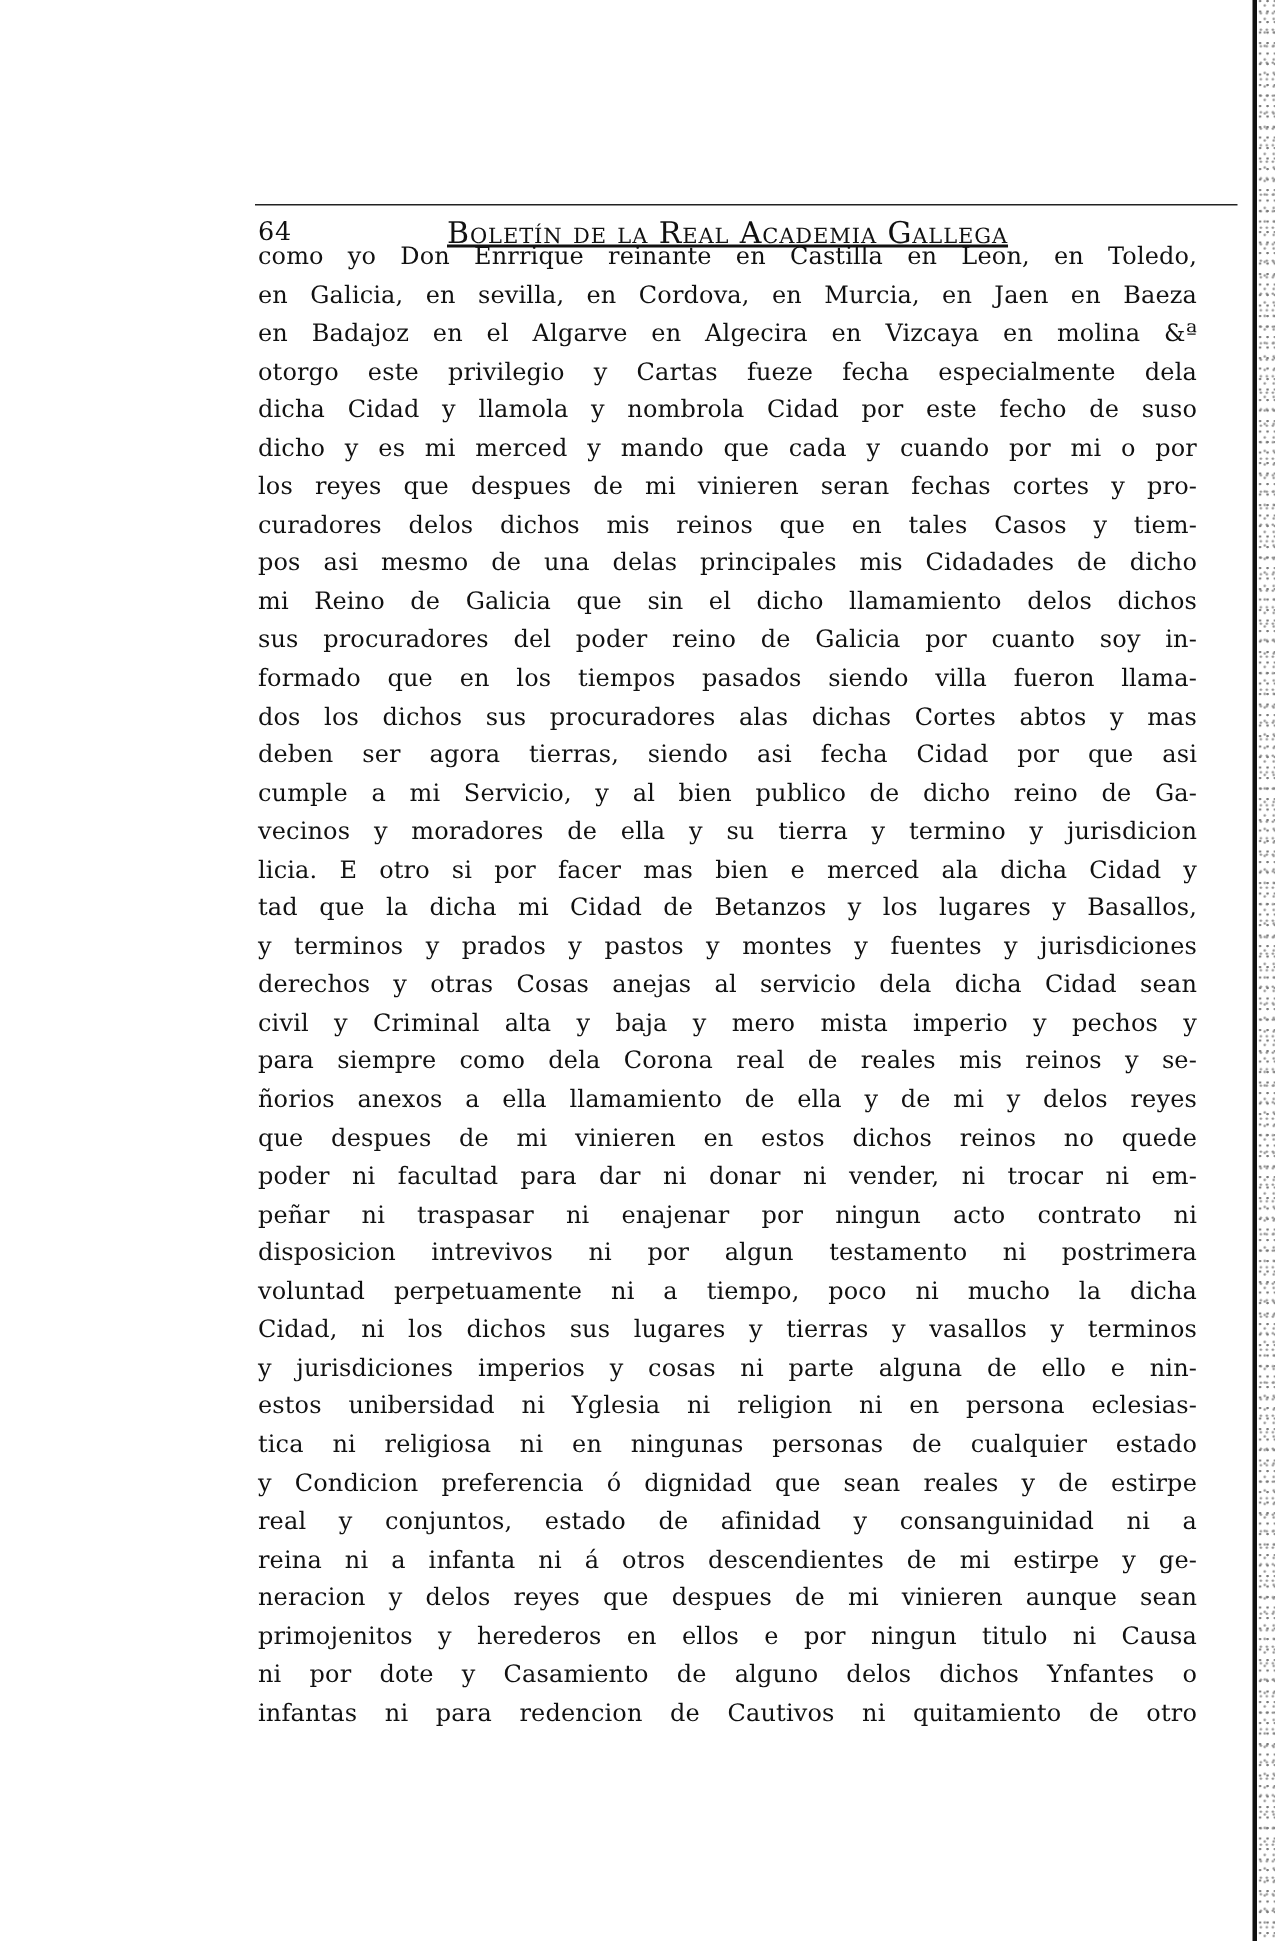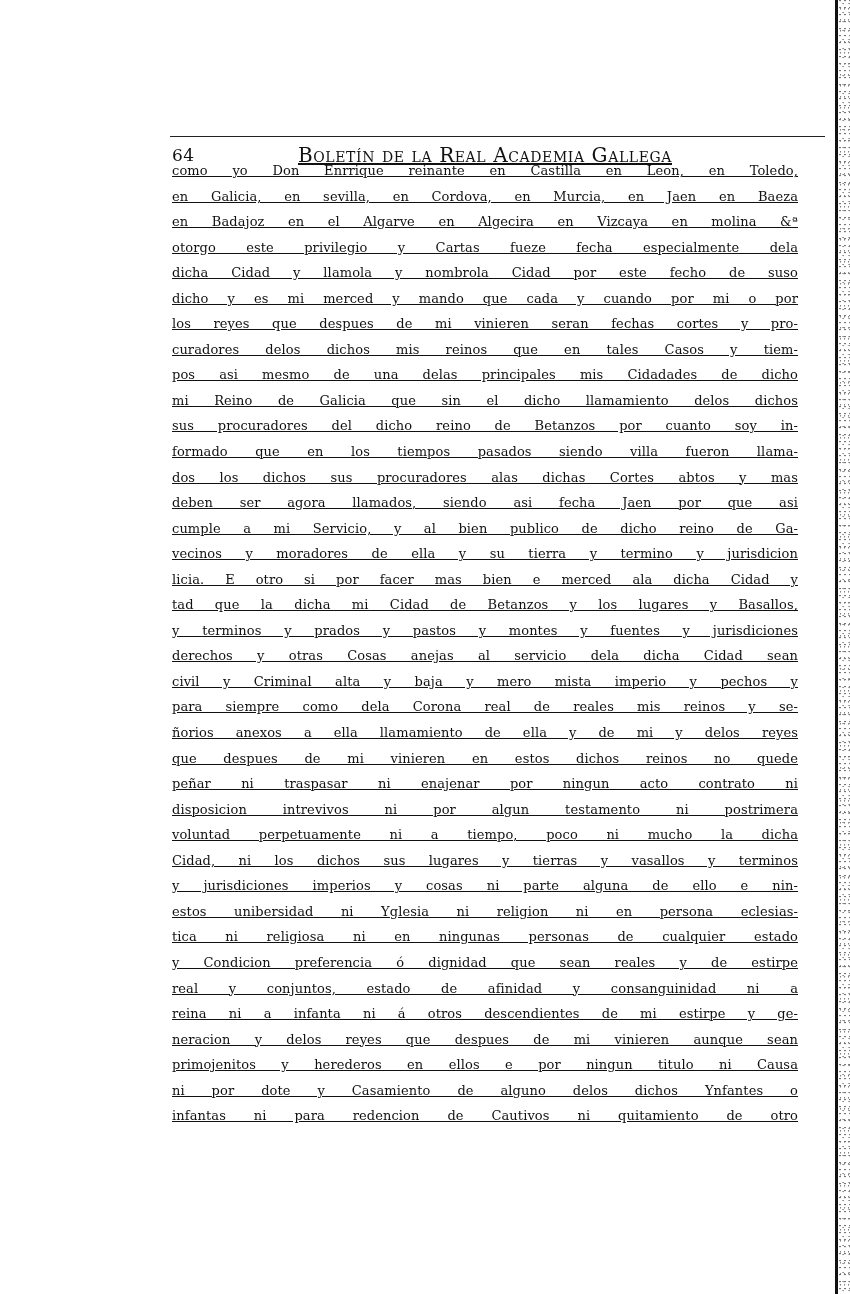--- a/index.html
+++ b/index.html
@@ -57,28 +57,27 @@
       border-top: 1.4px solid #222;
     }
     .body-text {
       position: absolute;
       left: 172px;
       top: 158px;
       width: 626px;
     }
     .line {
       display: block;
-      font-size: 13px;
+      font-size: 16px;
       line-height: 25.55px;
       height: 25.55px;
       white-space: nowrap;
       text-align: justify;
       text-align-last: justify;
       letter-spacing: 0.1px;
-      text-decoration: underline;
     }
     .line.last {
       text-align-last: justify;
     }
     .page-edge {
       position: absolute;
       left: 835px;
       top: 0;
       width: 3px;
       height: 1294px;
@@ -114,34 +113,35 @@
     <span class="line">como yo Don Enrrique reinante en Castilla en Leon, en Toledo,</span>
     <span class="line">en Galicia, en sevilla, en Cordova, en Murcia, en Jaen en Baeza</span>
     <span class="line">en Badajoz en el Algarve en Algecira en Vizcaya en molina &amp;ª</span>
     <span class="line">otorgo este privilegio y Cartas fueze fecha especialmente dela</span>
     <span class="line">dicha Cidad y llamola y nombrola Cidad por este fecho de suso</span>
     <span class="line">dicho y es mi merced y mando que cada y cuando por mi o por</span>
     <span class="line">los reyes que despues de mi vinieren seran fechas cortes y pro-</span>
     <span class="line">curadores delos dichos mis reinos que en tales Casos y tiem-</span>
     <span class="line">pos asi mesmo de una delas principales mis Cidadades de dicho</span>
     <span class="line">mi Reino de Galicia que sin el dicho llamamiento delos dichos</span>
-    <span class="line">sus procuradores del dicho reino de Betanzos por cuanto soy in-</span>
+    <span class="line">sus procuradores del poder reino de Galicia por cuanto soy in-</span>
     <span class="line">formado que en los tiempos pasados siendo villa fueron llama-</span>
     <span class="line">dos los dichos sus procuradores alas dichas Cortes abtos y mas</span>
-    <span class="line">deben ser agora llamados, siendo asi fecha Jaen por que asi</span>
+    <span class="line">deben ser agora tierras, siendo asi fecha Cidad por que asi</span>
     <span class="line">cumple a mi Servicio, y al bien publico de dicho reino de Ga-</span>
     <span class="line">vecinos y moradores de ella y su tierra y termino y jurisdicion</span>
     <span class="line">licia. E otro si por facer mas bien e merced ala dicha Cidad y</span>
     <span class="line">tad que la dicha mi Cidad de Betanzos y los lugares y Basallos,</span>
     <span class="line">y terminos y prados y pastos y montes y fuentes y jurisdiciones</span>
     <span class="line">derechos y otras Cosas anejas al servicio dela dicha Cidad sean</span>
     <span class="line">civil y Criminal alta y baja y mero mista imperio y pechos y</span>
     <span class="line">para siempre como dela Corona real de reales mis reinos y se-</span>
     <span class="line">ñorios anexos a ella llamamiento de ella y de mi y delos reyes</span>
     <span class="line">que despues de mi vinieren en estos dichos reinos no quede</span>
+    <span class="line">poder ni facultad para dar ni donar ni vender, ni trocar ni em-</span>
     <span class="line">peñar ni traspasar ni enajenar por ningun acto contrato ni</span>
     <span class="line">disposicion intrevivos ni por algun testamento ni postrimera</span>
     <span class="line">voluntad perpetuamente ni a tiempo, poco ni mucho la dicha</span>
     <span class="line">Cidad, ni los dichos sus lugares y tierras y vasallos y terminos</span>
     <span class="line">y jurisdiciones imperios y cosas ni parte alguna de ello e nin-</span>
     <span class="line">estos unibersidad ni Yglesia ni religion ni en persona eclesias-</span>
     <span class="line">tica ni religiosa ni en ningunas personas de cualquier estado</span>
     <span class="line">y Condicion preferencia ó dignidad que sean reales y de estirpe</span>
     <span class="line">real y conjuntos, estado de afinidad y consanguinidad ni a</span>
     <span class="line">reina ni a infanta ni á otros descendientes de mi estirpe y ge-</span>

